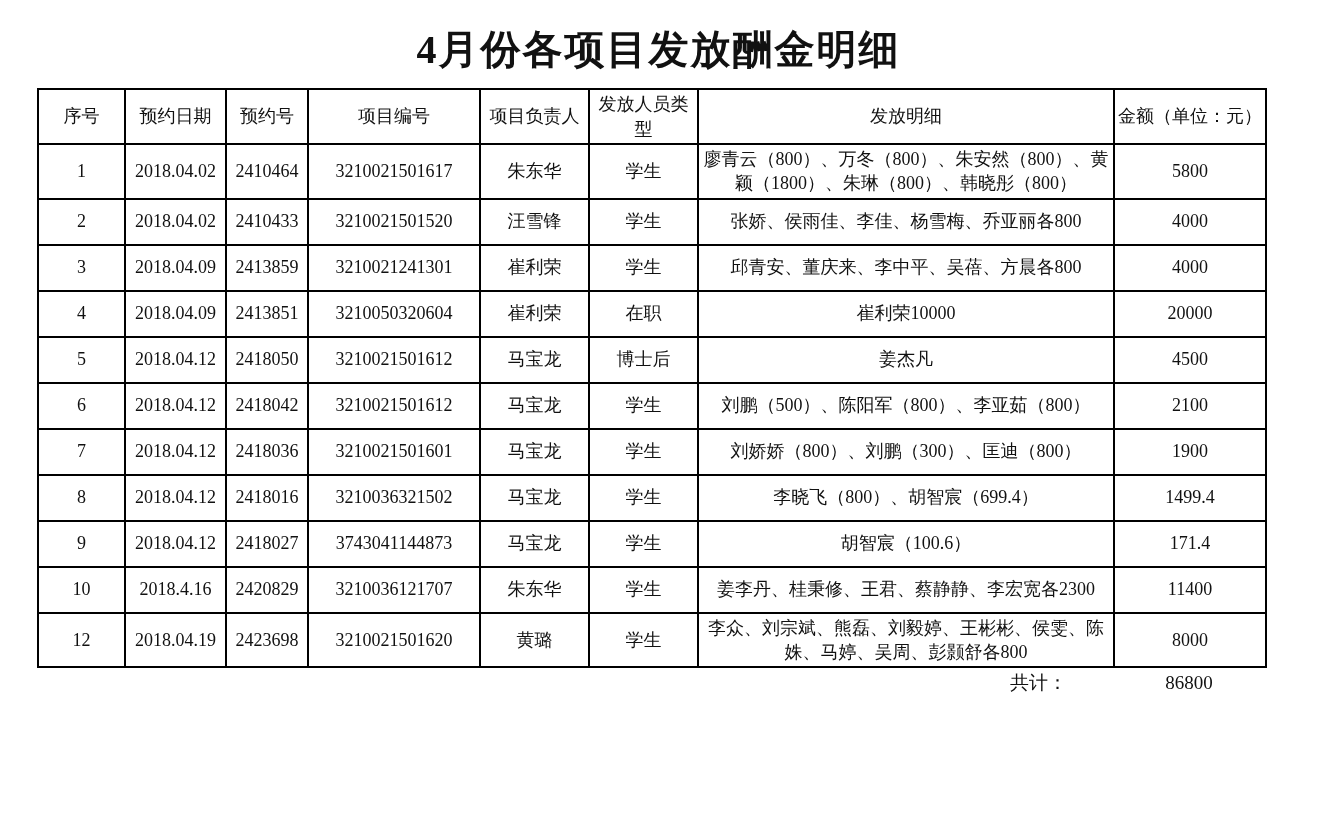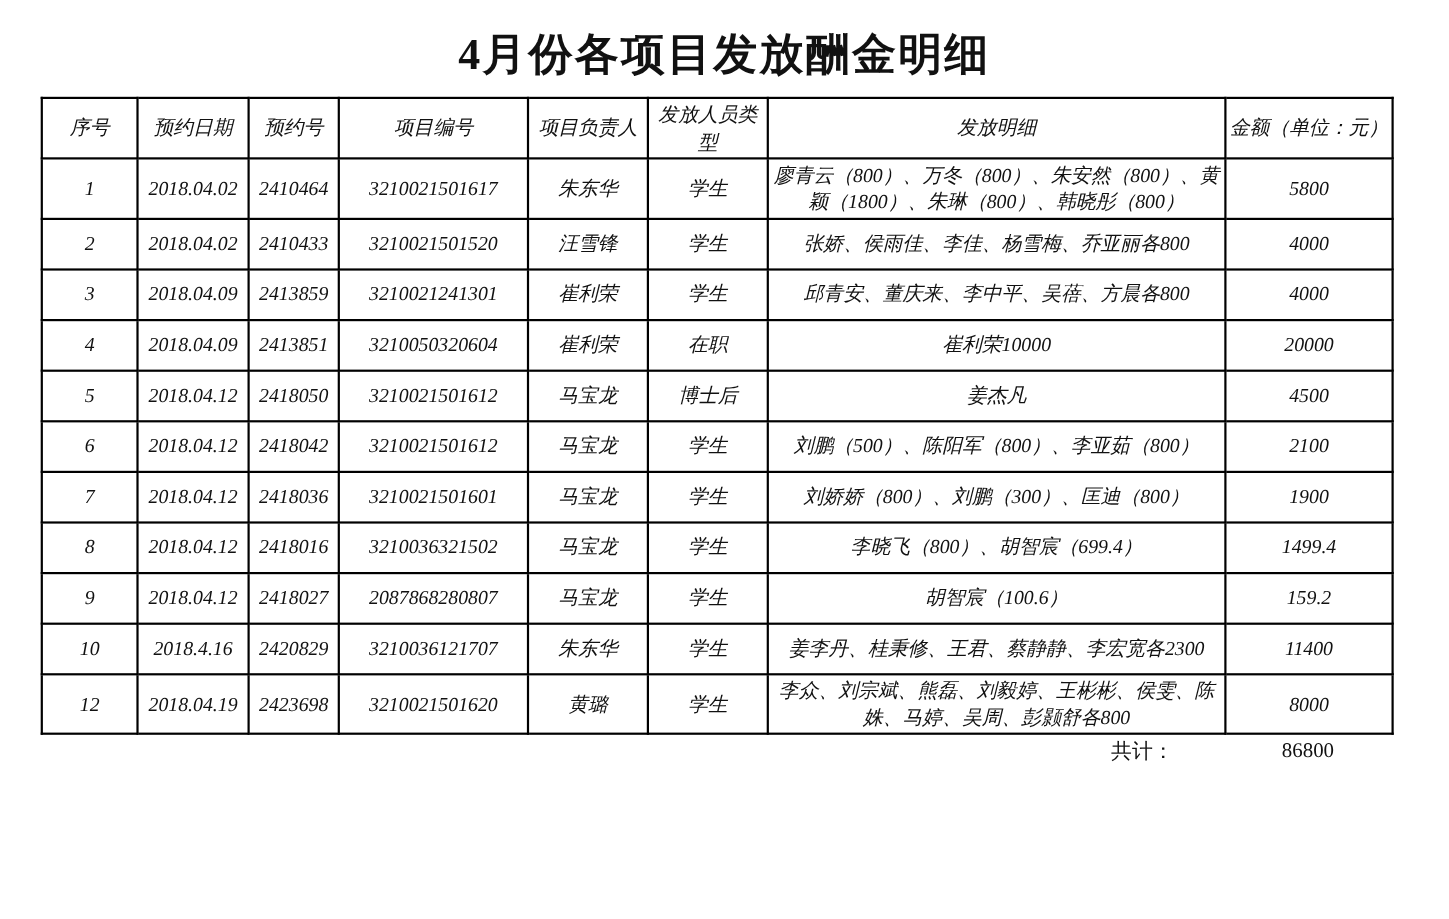--- a/index.html
+++ b/index.html
@@ -26,21 +26,20 @@
     letter-spacing: 2px;
     line-height: 1.2;
     color: #111111;
   }
   table.pay-table {
     margin: 14px 0 0 37px;
     border-collapse: collapse;
     table-layout: fixed;
     width: 1228px;
     font-size: 18px;
-    font-style: italic;
   }
   table.pay-table col.c0 { width: 87px; }
   table.pay-table col.c1 { width: 101px; }
   table.pay-table col.c2 { width: 82px; }
   table.pay-table col.c3 { width: 172px; }
   table.pay-table col.c4 { width: 109px; }
   table.pay-table col.c5 { width: 109px; }
   table.pay-table col.c6 { width: 416px; }
   table.pay-table col.c7 { width: 152px; }
   table.pay-table th,
@@ -191,25 +190,25 @@
           <td>3210036321502</td>
           <td>马宝龙</td>
           <td>学生</td>
           <td>李晓飞（800）、胡智宸（699.4）</td>
           <td>1499.4</td>
         </tr>
         <tr>
           <td>9</td>
           <td>2018.04.12</td>
           <td>2418027</td>
-          <td>2087868280807</td>
+          <td>3743041144873</td>
           <td>马宝龙</td>
           <td>学生</td>
           <td>胡智宸（100.6）</td>
-          <td>159.2</td>
+          <td>171.4</td>
         </tr>
         <tr>
           <td>10</td>
           <td>2018.4.16</td>
           <td>2420829</td>
           <td>3210036121707</td>
           <td>朱东华</td>
           <td>学生</td>
           <td>姜李丹、桂秉修、王君、蔡静静、李宏宽各2300</td>
           <td>11400</td>

